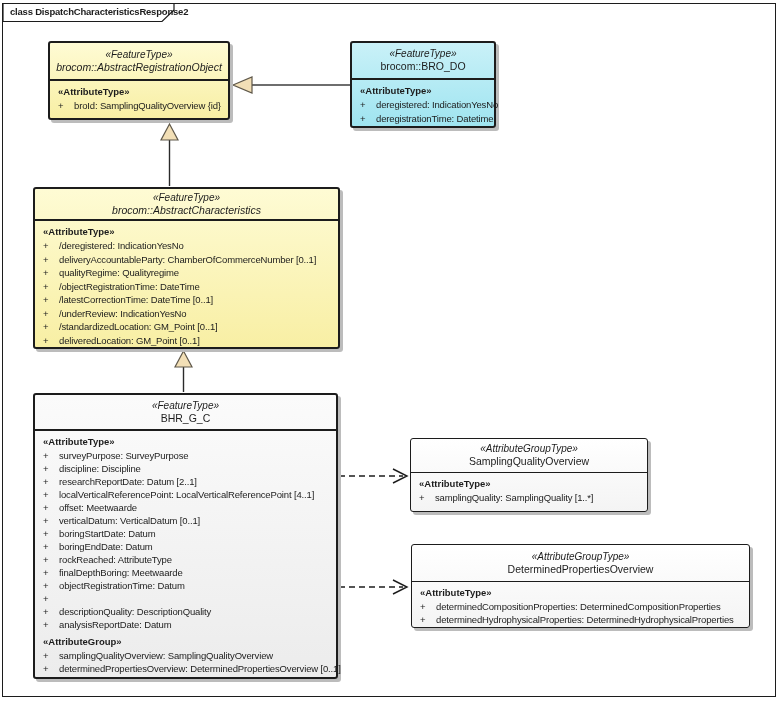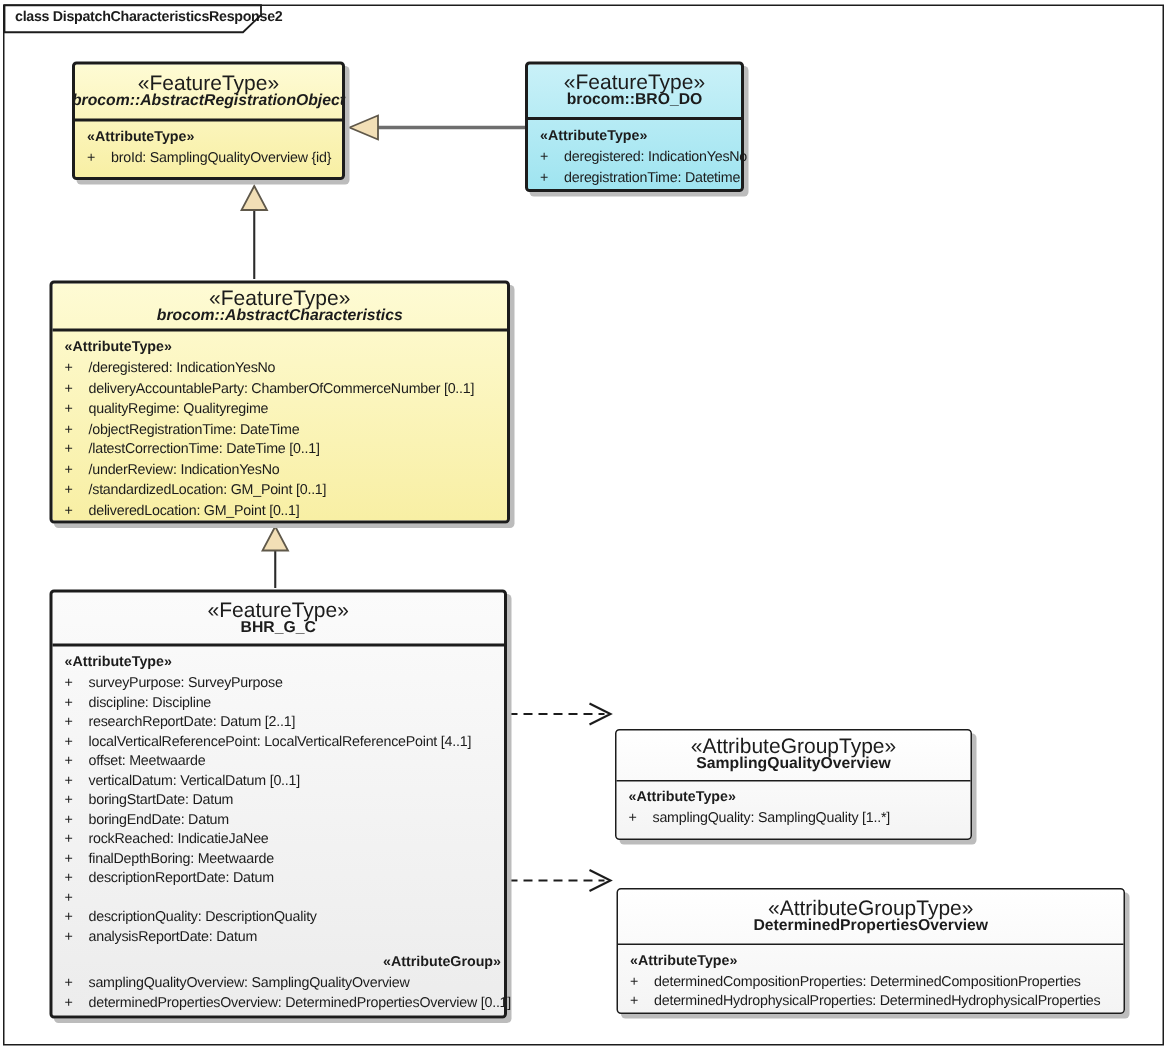--- a/index.html
+++ b/index.html
@@ -5,34 +5,34 @@
   html,body{margin:0;padding:0;background:#ffffff;}
   #canvas{position:relative;width:780px;height:701px;background:#ffffff;overflow:hidden;
           font-family:"Liberation Sans",sans-serif;color:#1c1c1c;}
   #frame{position:absolute;left:2px;top:3px;width:774px;height:694px;border:1px solid #1c1c1c;box-sizing:border-box;}
   #tab-label{position:absolute;left:10px;top:6px;font-size:9.5px;font-weight:bold;letter-spacing:-0.2px;white-space:nowrap;}
 
   .box{position:absolute;box-sizing:border-box;border:2px solid #1c1c1c;border-radius:3px;
        box-shadow:3px 3px 0 #bcbcbc;}
   .hdr{box-sizing:border-box;border-bottom:2px solid #1c1c1c;display:flex;flex-direction:column;
        align-items:center;justify-content:center;}
-  .stereo{font-size:14px;line-height:12px;}
-  .cname{font-size:10.5px;line-height:13px;font-weight:bold;}
+  .stereo{font-size:10px;line-height:12px;font-style:italic;}
+  .cname{font-size:10.5px;line-height:13px;font-weight:normal;}
   .cname.abstract{font-style:italic;}
   .body{padding:3px 2px 0 6px;}
   .sec-h{font-size:9.5px;font-weight:bold;line-height:15px;padding-left:2px;white-space:nowrap;}
   .row{display:flex;font-size:9.5px;line-height:13px;letter-spacing:-0.15px;white-space:nowrap;}
   .row .vis{width:16px;flex:none;padding-left:2px;letter-spacing:0;}
   .lh135 .row{line-height:13.5px;}
-  .gap-top{margin-top:3px;text-align:right;}
+  .gap-top{margin-top:3px;}
 
   .yellow{background:linear-gradient(180deg,#FEFBD4 0%,#F8EFA4 100%);}
   .cyan{background:linear-gradient(180deg,#C9F1F8 0%,#9FE4F0 100%);}
   .graybox{background:linear-gradient(180deg,#FBFBFB 0%,#ECECEC 100%);}
-  .whitebox{background:linear-gradient(180deg,#FFFFFF 0%,#F4F4F4 100%);border-width:1px;margin-top:48px;}
+  .whitebox{background:linear-gradient(180deg,#FFFFFF 0%,#F4F4F4 100%);border-width:1px;}
   .whitebox .hdr{border-bottom-width:1px;}
 
   #box-aro{left:48px;top:41px;width:182px;height:79px;}
   #box-aro .hdr{height:38px;}
   #box-brodo{left:350px;top:41px;width:146px;height:87px;}
   #box-brodo .hdr{height:37px;}
   #box-ac{left:33px;top:187px;width:307px;height:162px;}
   #box-ac .hdr{height:32px;}
   #box-bhr{left:33px;top:393px;width:305px;height:286px;}
   #box-bhr .hdr{height:36px;}
@@ -190,29 +190,29 @@
       <div class="row">
           <span class="vis">+</span>
           <span>boringStartDate: Datum</span>
         </div>
       <div class="row">
           <span class="vis">+</span>
           <span>boringEndDate: Datum</span>
         </div>
       <div class="row">
           <span class="vis">+</span>
-          <span>rockReached: IndicatieJaNee</span>
+          <span>rockReached: AttributeType</span>
         </div>
       <div class="row">
           <span class="vis">+</span>
           <span>finalDepthBoring: Meetwaarde</span>
         </div>
       <div class="row">
           <span class="vis">+</span>
-          <span>descriptionReportDate: Datum</span>
+          <span>objectRegistrationTime: Datum</span>
         </div>
       <div class="row">
           <span class="vis">+</span>
         </div>
       <div class="row">
           <span class="vis">+</span>
           <span>descriptionQuality: DescriptionQuality</span>
         </div>
       <div class="row">
           <span class="vis">+</span>

